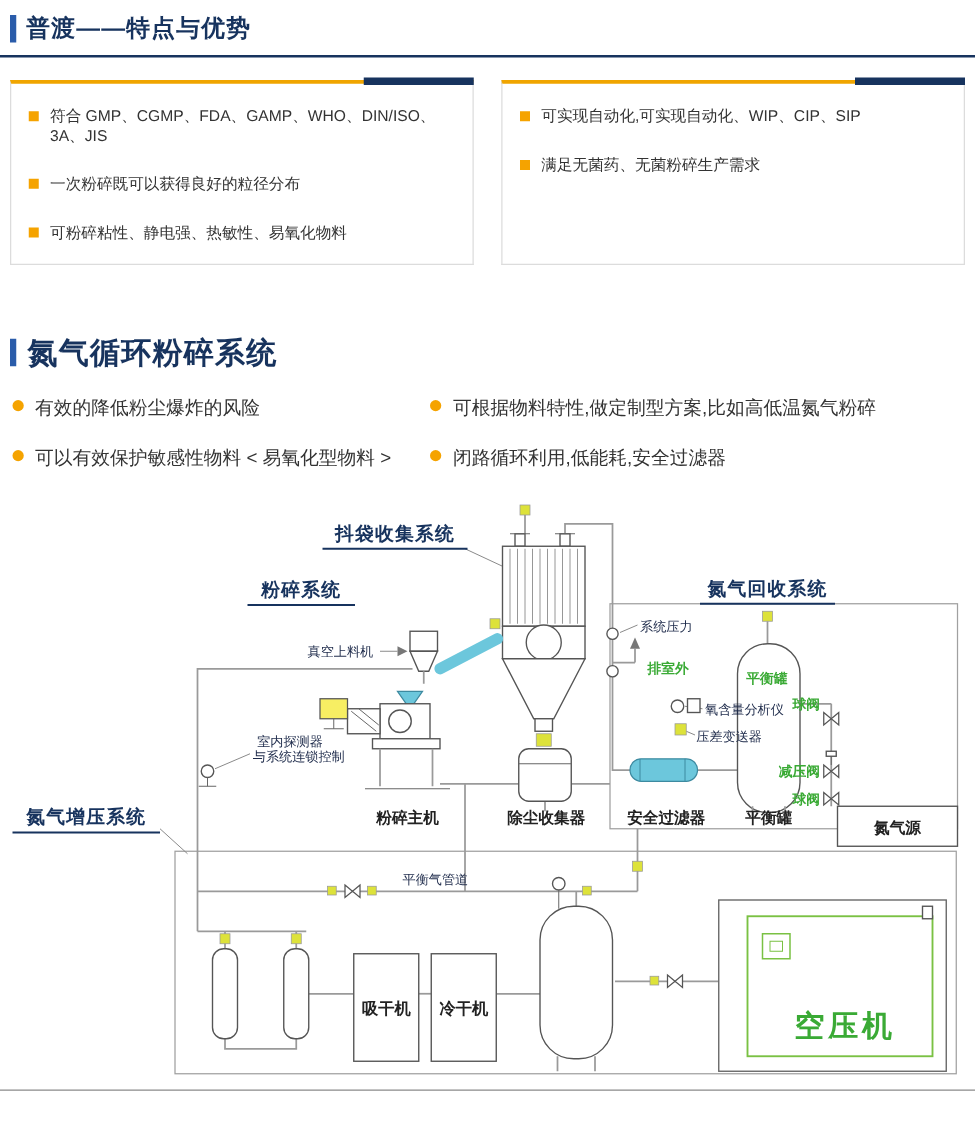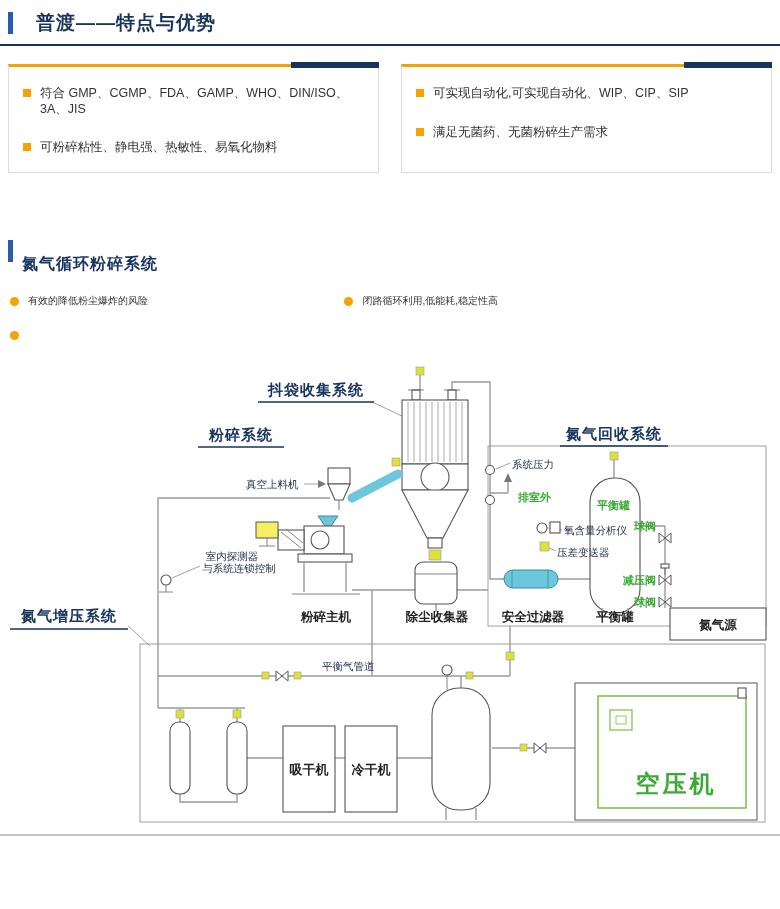--- a/index.html
+++ b/index.html
@@ -1,38 +1,38 @@
 <!DOCTYPE html>
 <html><head>
 <meta charset="utf-8">
 <style>
   * { margin:0; padding:0; box-sizing:border-box; }
   html,body { background:#ffffff; }
   body { width:780px; font-family:"Liberation Sans","DejaVu Sans",sans-serif; color:#222; }
   .page { width:780px; height:909px; position:relative; overflow:hidden; background:#fff; }
 
-  .header { display:flex; align-items:center; gap:23px; padding:10px 0 8px 8px; border-bottom:2px solid #17335e; }
+  .header { display:flex; align-items:center; gap:8px; padding:10px 0 8px 8px; border-bottom:2px solid #17335e; }
   .accent { width:5px; height:22px; background:#2a5caa; }
   .title1 { font-size:19px; font-weight:bold; color:#17335e; letter-spacing:1px; }
 
   .features { display:flex; gap:22px; padding:18px 8px 0 8px; }
   .fbox { position:relative; flex:1; border:1px solid #dcdcdc; border-top:3px solid #f0a500; padding:19px 12px 16px 14px; background:#fff; }
   .fbox::after { content:""; position:absolute; top:-5px; right:-1px; width:88px; height:6px; background:#17335e; }
   .fitem { display:flex; align-items:flex-start; gap:9px; margin-bottom:23px; font-size:12.5px; color:#333; line-height:1.25; }
   .fitem:last-child { margin-bottom:0; }
   .sq { flex:0 0 auto; width:8px; height:8px; background:#f5a300; margin-top:3px; }
 
   .section2 { display:flex; align-items:center; gap:9px; padding:54px 0 20px 8px; }
-  .title2 { font-size:16px; font-weight:bold; color:#17335e; letter-spacing:1px;margin-top:27px; }
+  .title2 { font-size:24px; font-weight:bold; color:#17335e; letter-spacing:1px; }
 
   .points { display:flex; padding:0 10px; margin-bottom:18px; }
   .pcol { display:flex; flex-direction:column; gap:22px; }
   .pcol.left { width:44%; }
   .pcol.right { width:56%; }
-  .pitem { display:flex; align-items:flex-start; gap:9px; font-size:10px; color:#333; line-height:1.25; }
+  .pitem { display:flex; align-items:flex-start; gap:9px; font-size:15px; color:#333; line-height:1.25; }
   .dot { flex:0 0 auto; width:9px; height:9px; border-radius:50%; background:#f5a300; margin-top:2px; }
 
   .diagram { margin-top:14px; }
   svg text { font-family:"Liberation Sans","DejaVu Sans",sans-serif; }
   .sec-label { font-size:15px; font-weight:bold; fill:#17335e; letter-spacing:1px; }
   .lbl { font-size:10.5px; fill:#1d2a4a; }
   .lbl-bold { font-size:12.5px; font-weight:bold; fill:#222; }
   .lbl-green { font-size:11px; font-weight:bold; fill:#3aaa35; }
   .box-label { font-size:13px; font-weight:bold; fill:#222; }
   .compressor-label { font-size:24px; font-weight:bold; fill:#3aaa35; letter-spacing:3px; }
@@ -59,20 +59,24 @@
   </header>
 
   <section class="features">
     <div class="fbox">
       <div class="fitem">
         <span class="sq"></span>
         <span>符合 GMP、CGMP、FDA、GAMP、WHO、DIN/ISO、3A、JIS</span>
       </div>
       <div class="fitem">
         <span class="sq"></span>
+        <span>一次粉碎既可以获得良好的粒径分布</span>
+      </div>
+      <div class="fitem">
+        <span class="sq"></span>
         <span>可粉碎粘性、静电强、热敏性、易氧化物料</span>
       </div>
     </div>
     <div class="fbox">
       <div class="fitem">
         <span class="sq"></span>
         <span>可实现自动化,可实现自动化、WIP、CIP、SIP</span>
       </div>
       <div class="fitem">
         <span class="sq"></span>
@@ -87,26 +91,31 @@
   </section>
 
   <section class="points">
     <div class="pcol left">
       <div class="pitem">
         <span class="dot"></span>
         <span>有效的降低粉尘爆炸的风险</span>
       </div>
       <div class="pitem">
         <span class="dot"></span>
+        <span>可以有效保护敏感性物料 &lt; 易氧化型物料 &gt;</span>
       </div>
     </div>
     <div class="pcol right">
       <div class="pitem">
         <span class="dot"></span>
-        <span>闭路循环利用,低能耗,稳定性高</span>
+        <span>可根据物料特性,做定制型方案,比如高低温氮气粉碎</span>
+      </div>
+      <div class="pitem">
+        <span class="dot"></span>
+        <span>闭路循环利用,低能耗,安全过滤器</span>
       </div>
     </div>
   </section>
 
   <div class="diagram">
     <svg width="780" height="480" viewBox="0 0 780 480">
 
       <g>
         <rect class="frame" x="488" y="88" width="278" height="180"></rect>
         <rect class="frame" x="140" y="286" width="625" height="178"></rect>

